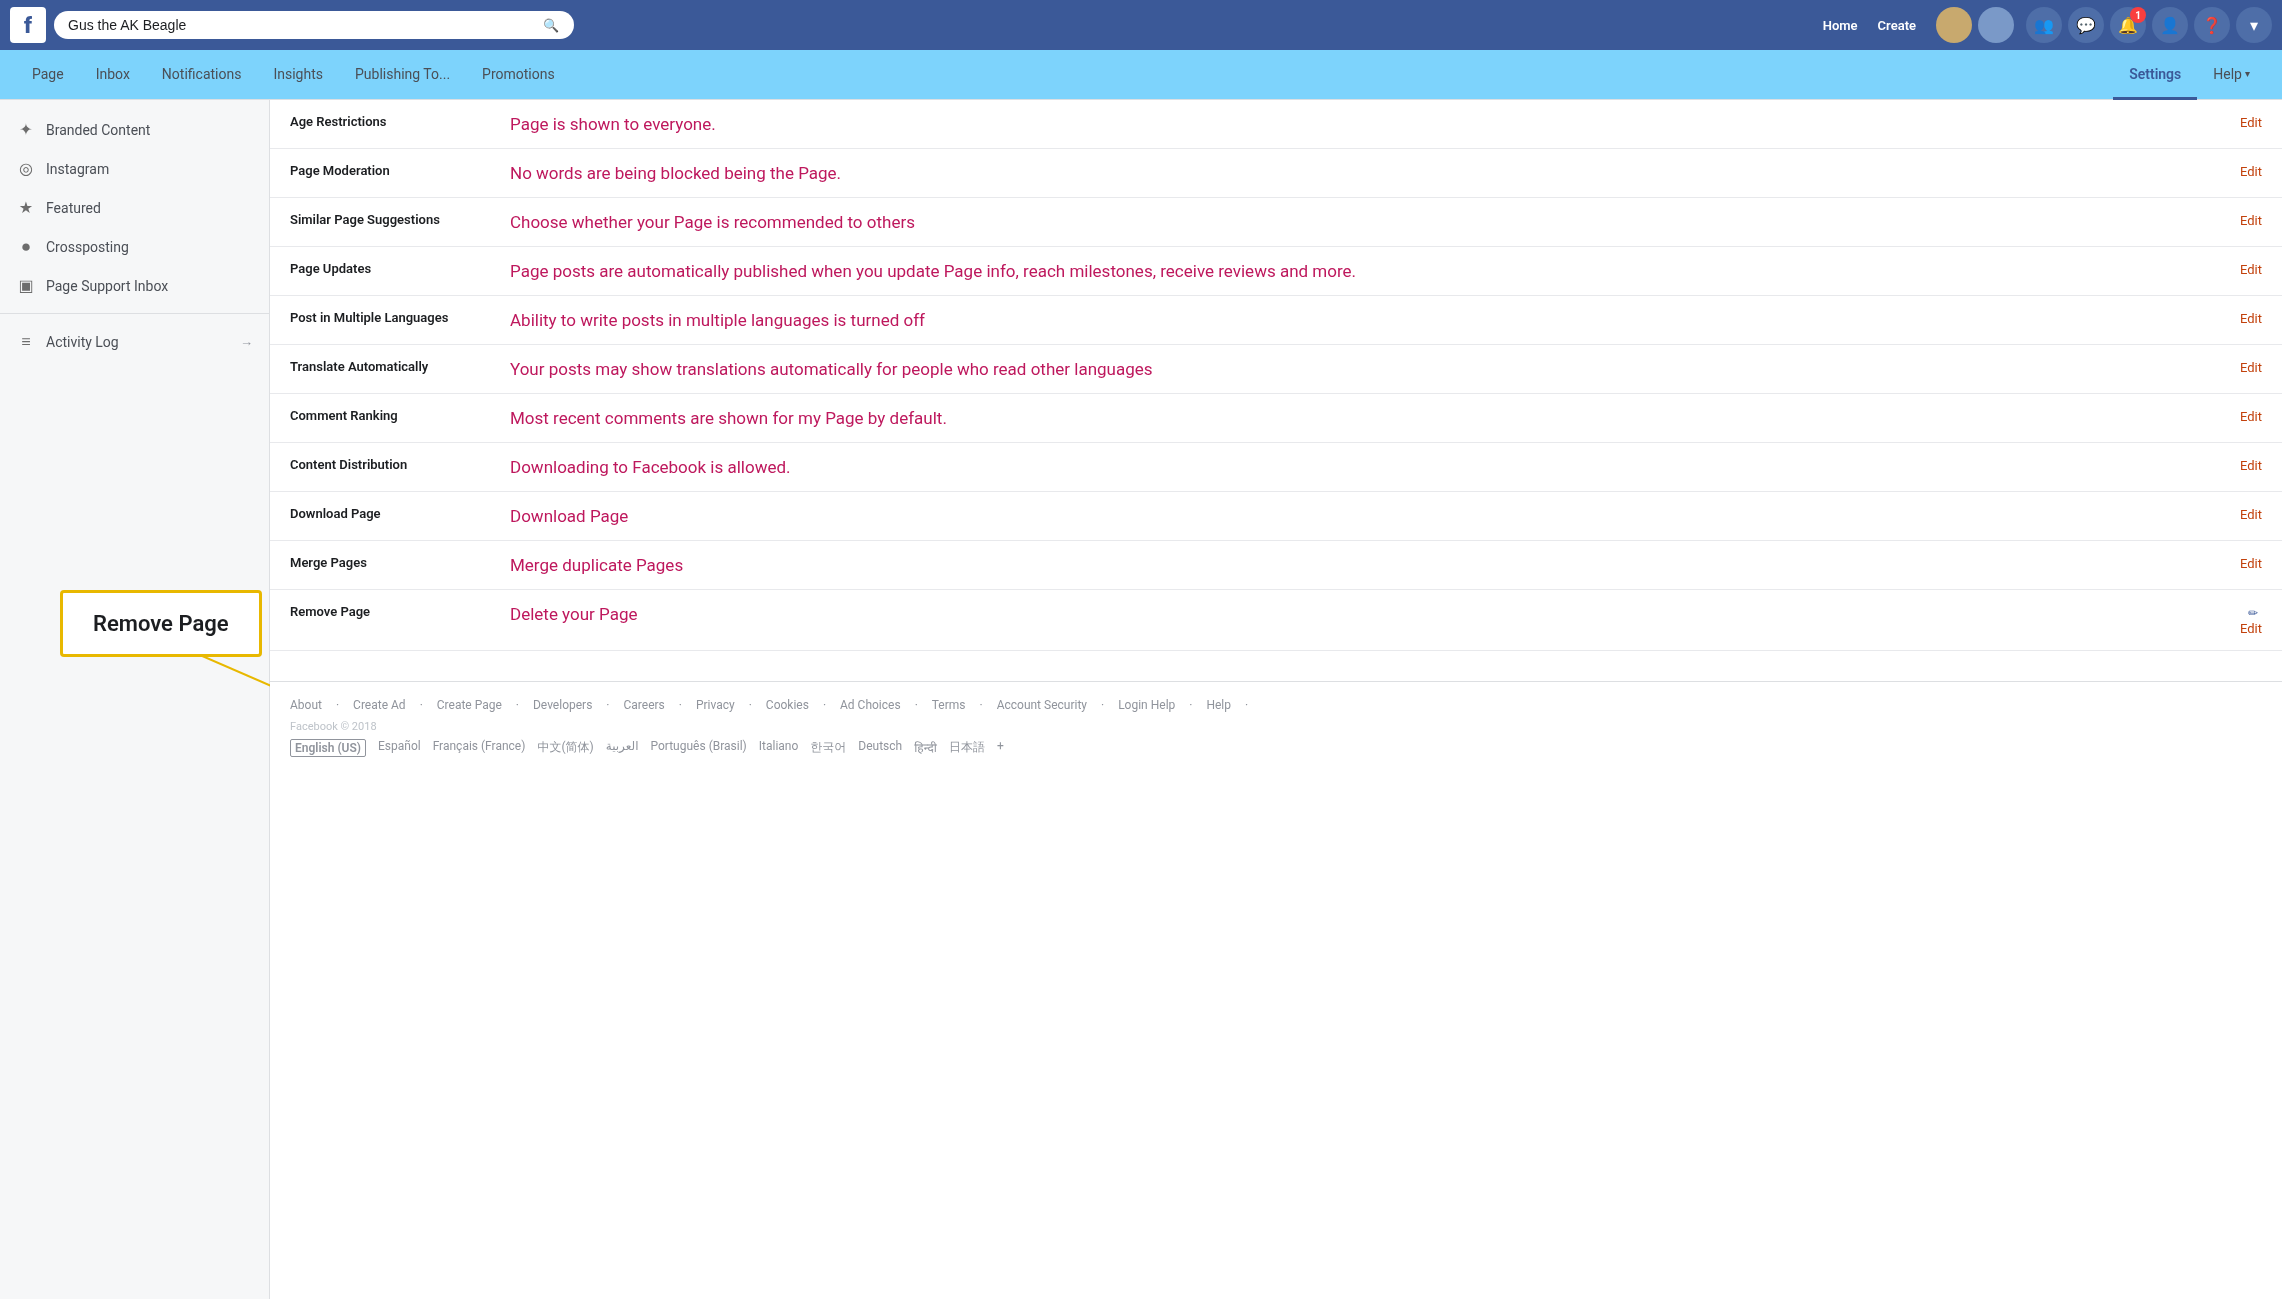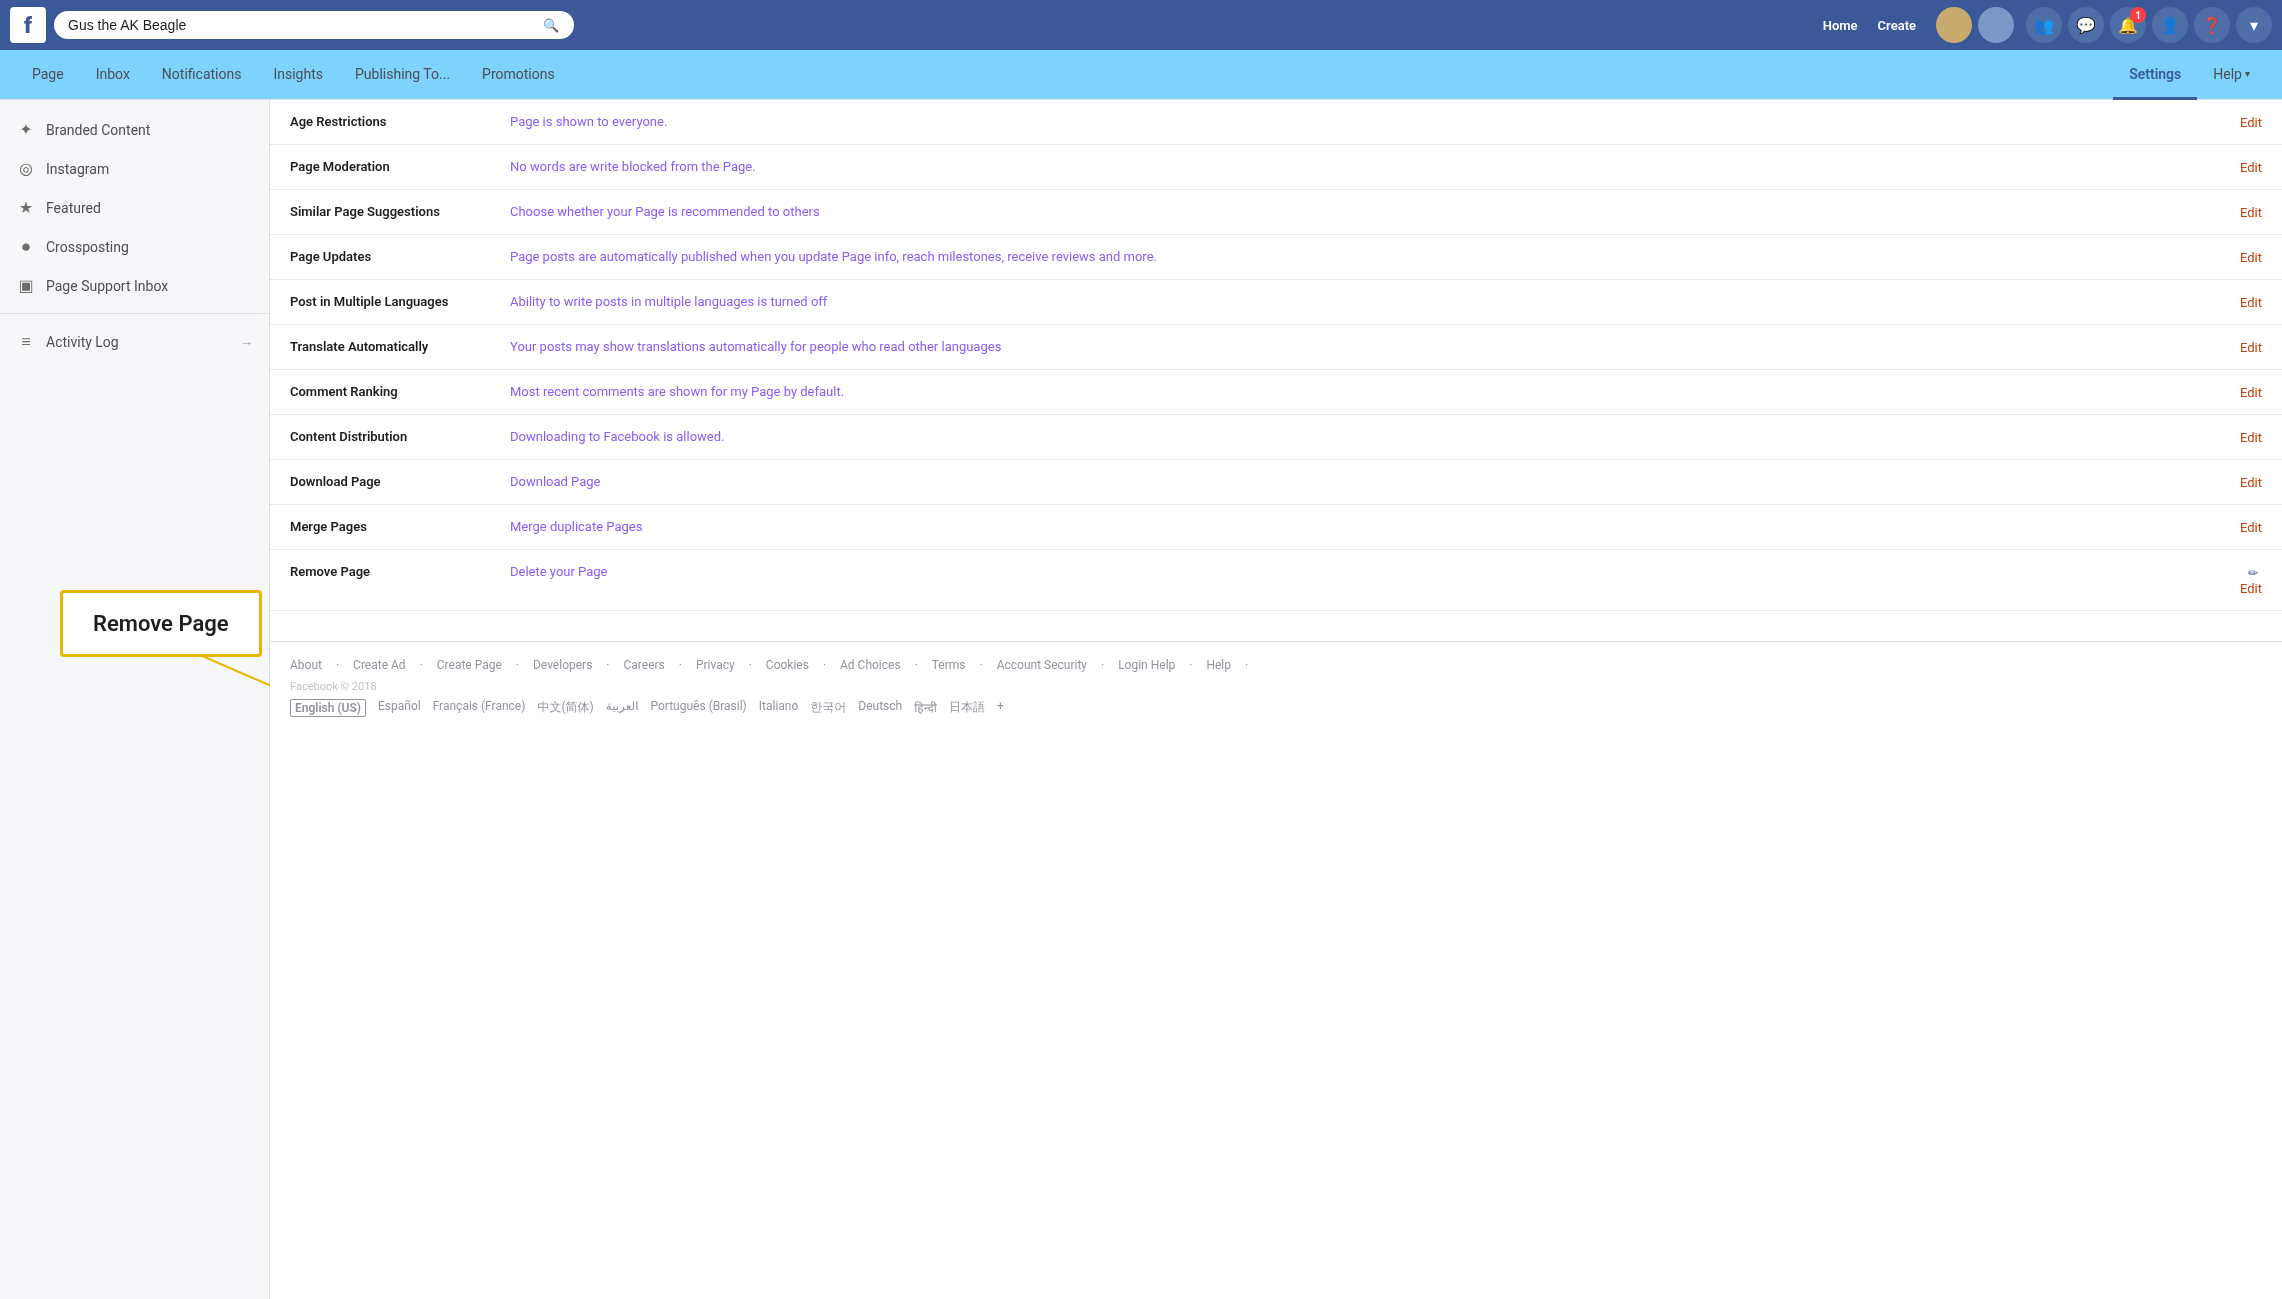--- a/index.html
+++ b/index.html
@@ -132,21 +132,21 @@
       background: #fff;
       padding: 0;
       position: relative;
     }
 
     
     .settings-table { width: 100%; border-collapse: collapse; }
     .settings-row { border-bottom: 1px solid #e8e9ec; }
     .settings-row td { padding: 14px 20px; vertical-align: top; }
     .settings-label { font-weight: 600; color: #1c1e21; font-size: 13px; width: 220px; min-width: 220px; }
-    .settings-value { color: #8b5cf6; font-size: 13px; flex: 1; }
+    .settings-value { color: #be185d; font-size: 17px; flex: 1; }
     .settings-edit { width: 60px; text-align: right; }
     .settings-edit a { color: #c2410c; text-decoration: none; font-size: 13px; }
     .edit-icon { color: #3b5998; margin-right: 4px; font-size: 12px; }
 
     
     .footer {
       background: #fff;
       border-top: 1px solid #dddfe2;
       padding: 16px 20px;
       margin-top: 30px;
@@ -298,21 +298,21 @@
   <div class="content content-wrapper">
     <table class="settings-table">
       <tbody id="settings-tbody">
       <tr class="settings-row">
             <td class="settings-label">Age Restrictions</td>
             <td class="settings-value">Page is shown to everyone.</td>
             <td class="settings-edit"><a href="#">Edit</a></td>
           </tr>
           <tr class="settings-row">
             <td class="settings-label">Page Moderation</td>
-            <td class="settings-value">No words are write blocked from the Page.</td>
+            <td class="settings-value">No words are being blocked being the Page.</td>
             <td class="settings-edit"><a href="#">Edit</a></td>
           </tr>
           <tr class="settings-row">
             <td class="settings-label">Similar Page Suggestions</td>
             <td class="settings-value">Choose whether your Page is recommended to others</td>
             <td class="settings-edit"><a href="#">Edit</a></td>
           </tr>
           <tr class="settings-row">
             <td class="settings-label">Page Updates</td>
             <td class="settings-value">Page posts are automatically published when you update Page info, reach milestones, receive reviews and more.</td>

